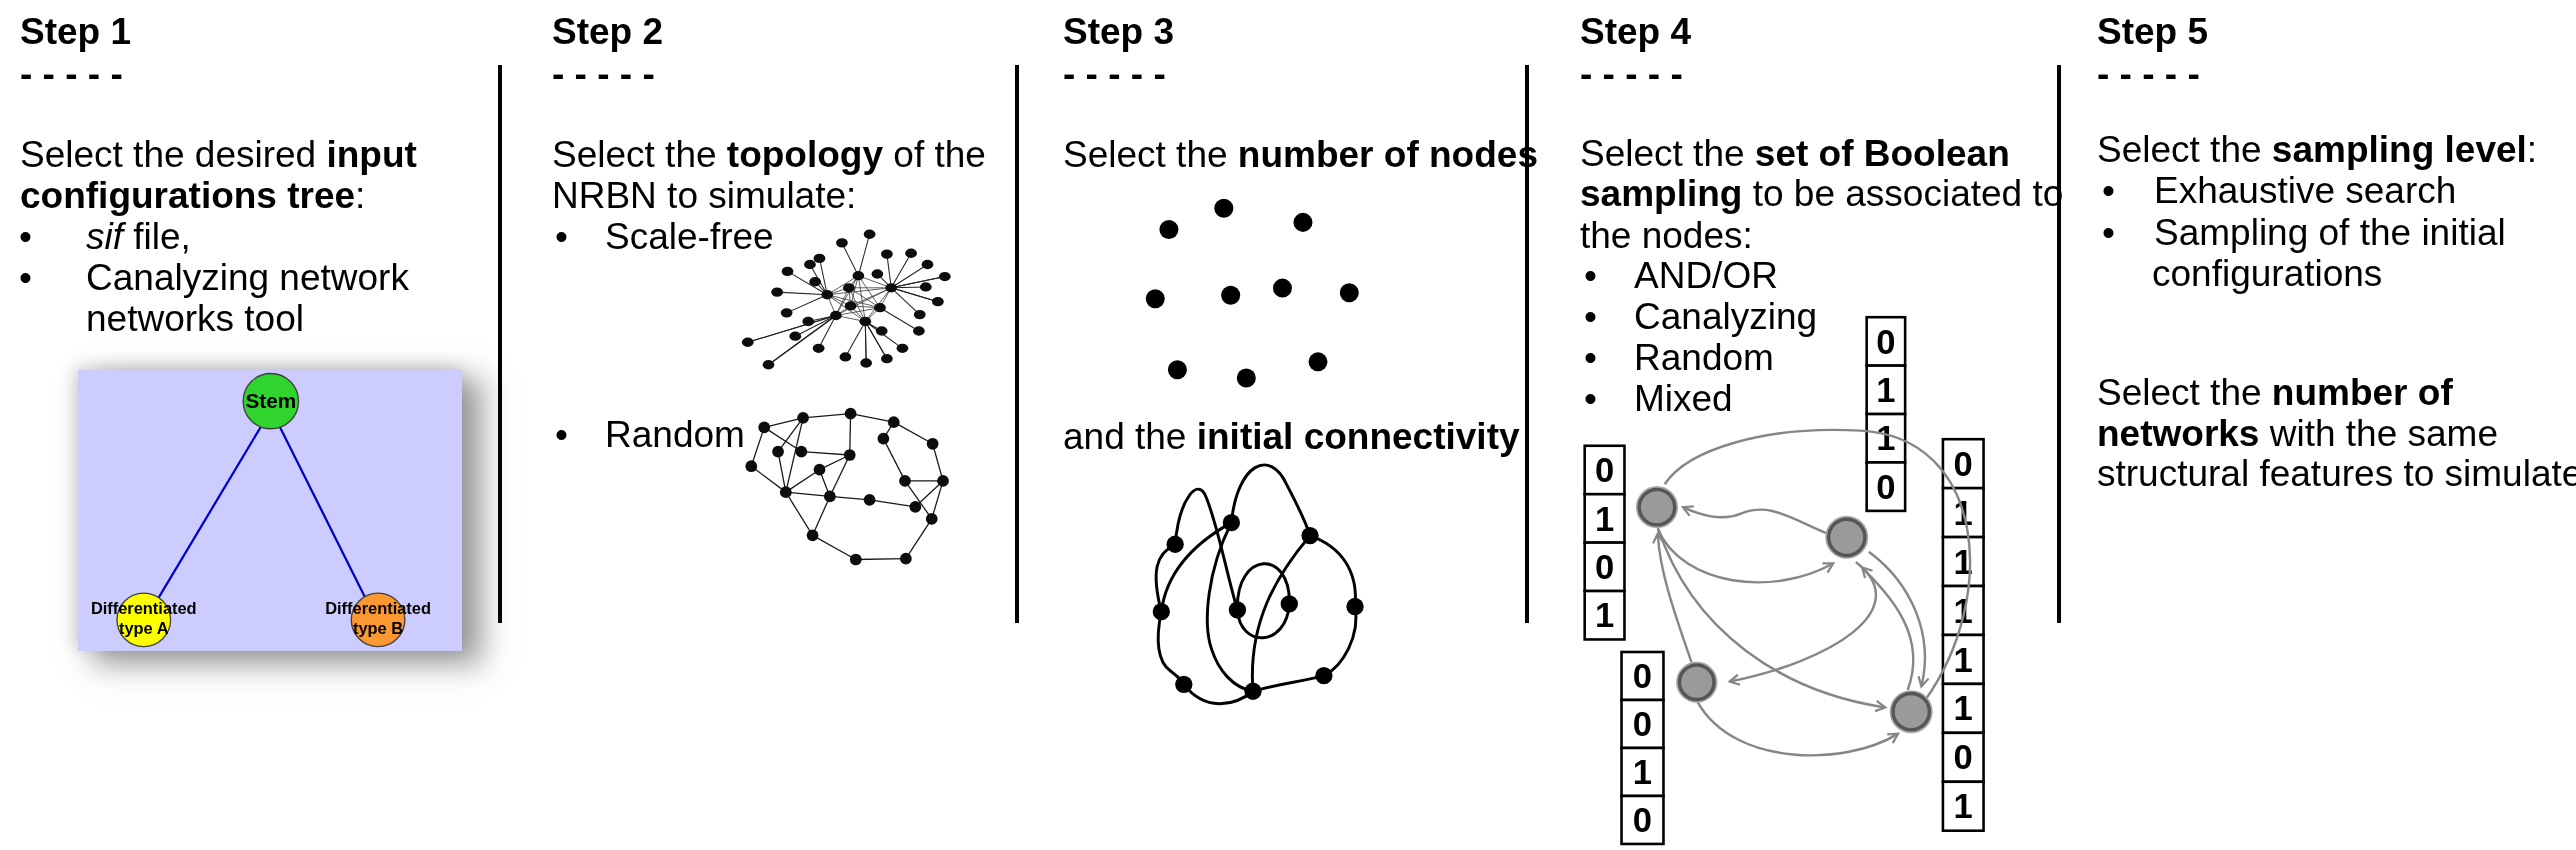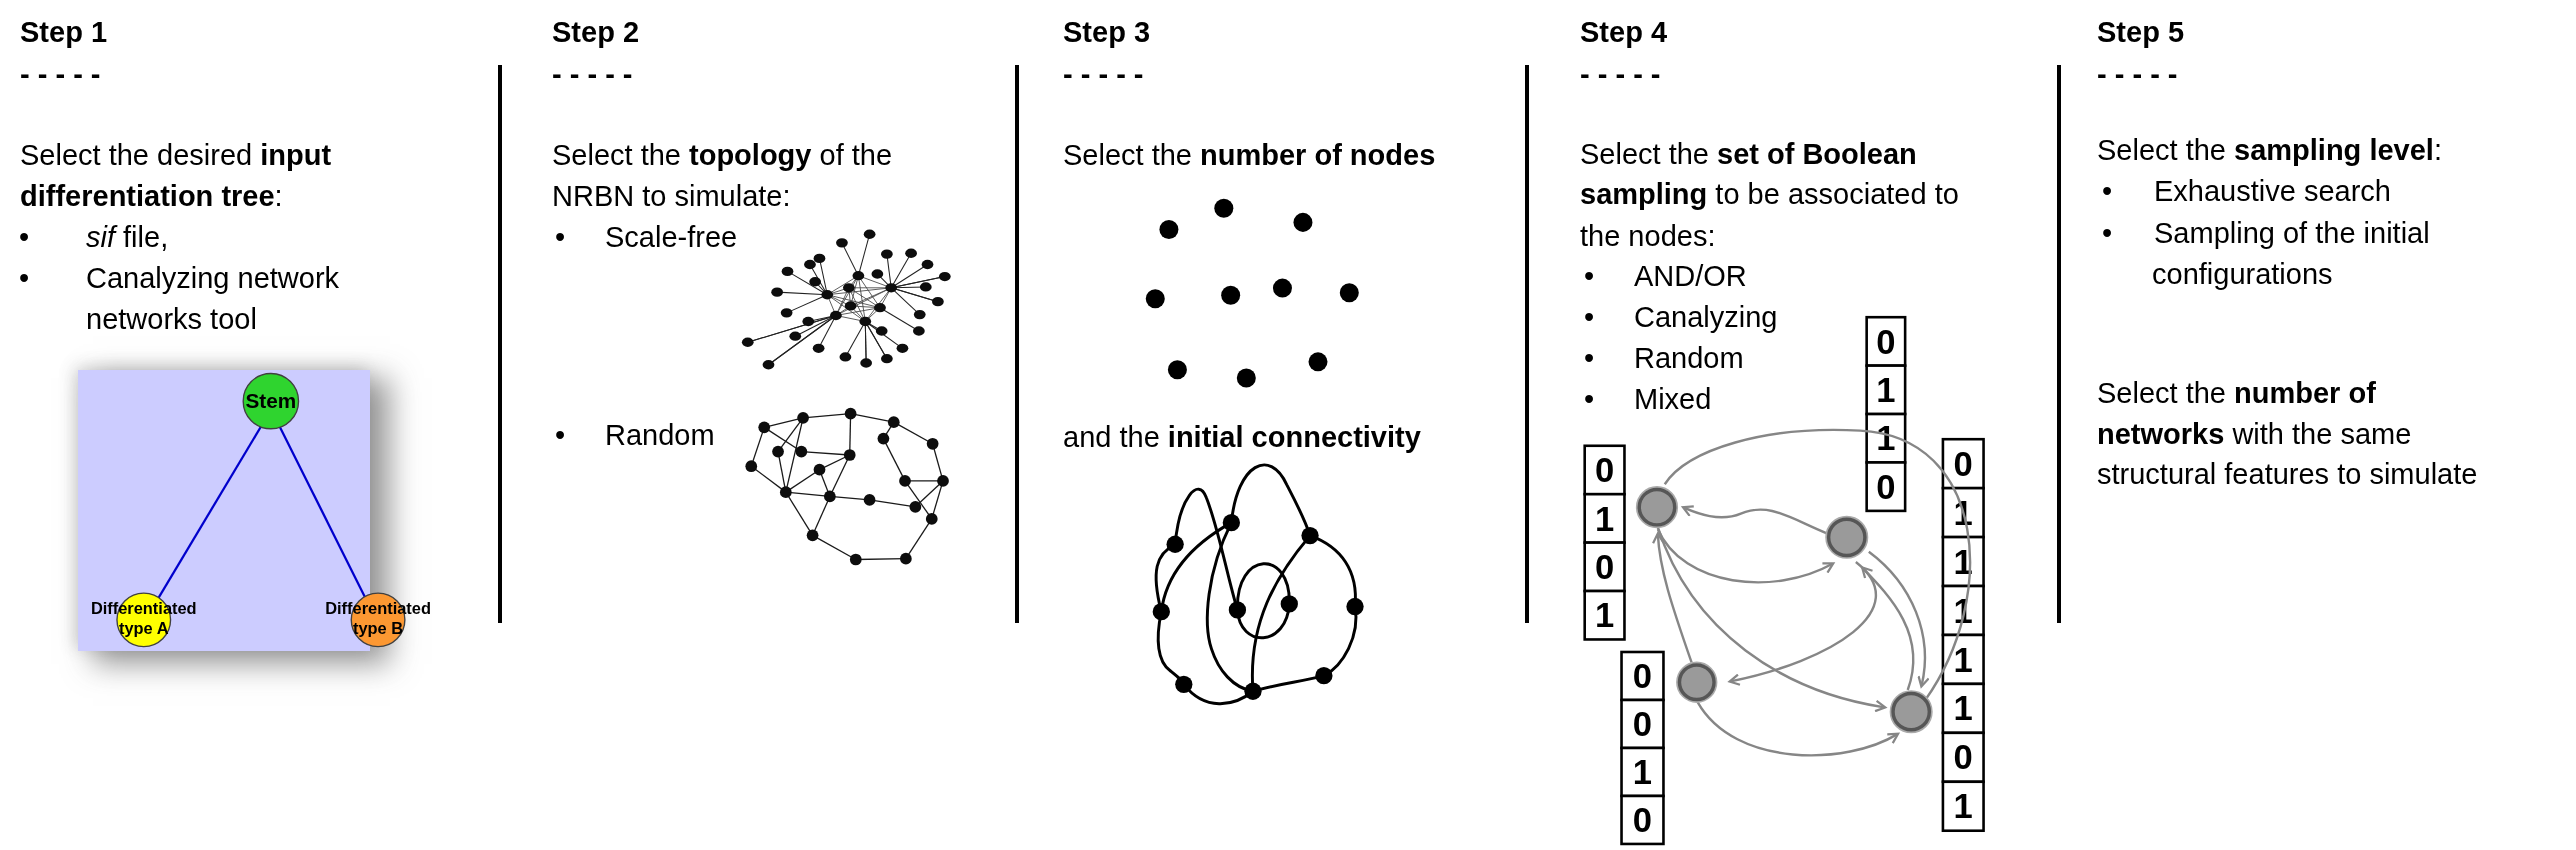--- a/index.html
+++ b/index.html
@@ -1,33 +1,33 @@
 <!DOCTYPE html>
 <html style="font-size:14px"><head><meta charset="utf-8">
 <style>
 html,body {margin:0;padding:0;background:#fff;width:2576px;height:851px;overflow:hidden}
 body {position:relative;font-family:"Liberation Sans", sans-serif;color:#000}
-.t {position:absolute;font-size:29px;line-height:42px;white-space:nowrap}
+.t {position:absolute;font-size:37px;line-height:42px;white-space:nowrap}
 .sep {position:absolute;top:65px;width:3.5px;height:558px;background:#000}
-#tree {position:absolute;left:78px;top:370px;width:292px;height:281px;background:#ccccff;
+#tree {position:absolute;left:78px;top:370px;width:384px;height:281px;background:#ccccff;
   box-shadow:17.3px 10.4px 28px 2.6px rgba(70,70,70,0.55), -4.3px -3.5px 15.6px rgba(70,70,70,0.22)}
 .lbl {font-weight:bold;text-anchor:middle;font-family:"Liberation Sans",sans-serif}
 .num {font-weight:bold;font-size:40px;text-anchor:middle;font-family:"Liberation Sans",sans-serif}
 svg {position:absolute;overflow:visible}
 </style></head>
 <body>
 <div class="sep" style="left:498px"></div>
 <div class="sep" style="left:1015px"></div>
 <div class="sep" style="left:1525px"></div>
 <div class="sep" style="left:2057px"></div>
 
 <div class="t" style="left:20px;top:11.2px"><b>Step 1</b></div>
 <div class="t dash" style="left:20px;top:53px"><b>- - - - -</b></div>
 <div class="t" style="left:20px;top:134px">Select the desired <b>input</b></div>
-<div class="t" style="left:20px;top:175px"><b>differentiation tree</b>:</div>
+<div class="t" style="left:20px;top:175px"><b>configurations tree</b>:</div>
 <div class="t" style="left:19px;top:216px">•</div>
 <div class="t" style="left:86px;top:216px"><i>sif</i> file,</div>
 <div class="t" style="left:19px;top:257px">•</div>
 <div class="t" style="left:86px;top:257px">Canalyzing network</div>
 <div class="t" style="left:86px;top:298px">networks tool</div>
 <div class="t" style="left:552px;top:11.2px"><b>Step 2</b></div>
 <div class="t dash" style="left:552px;top:53px"><b>- - - - -</b></div>
 <div class="t" style="left:552px;top:134px">Select the <b>topology</b> of the</div>
 <div class="t" style="left:552px;top:175px">NRBN to simulate:</div>
 <div class="t" style="left:555px;top:216px">•</div>

